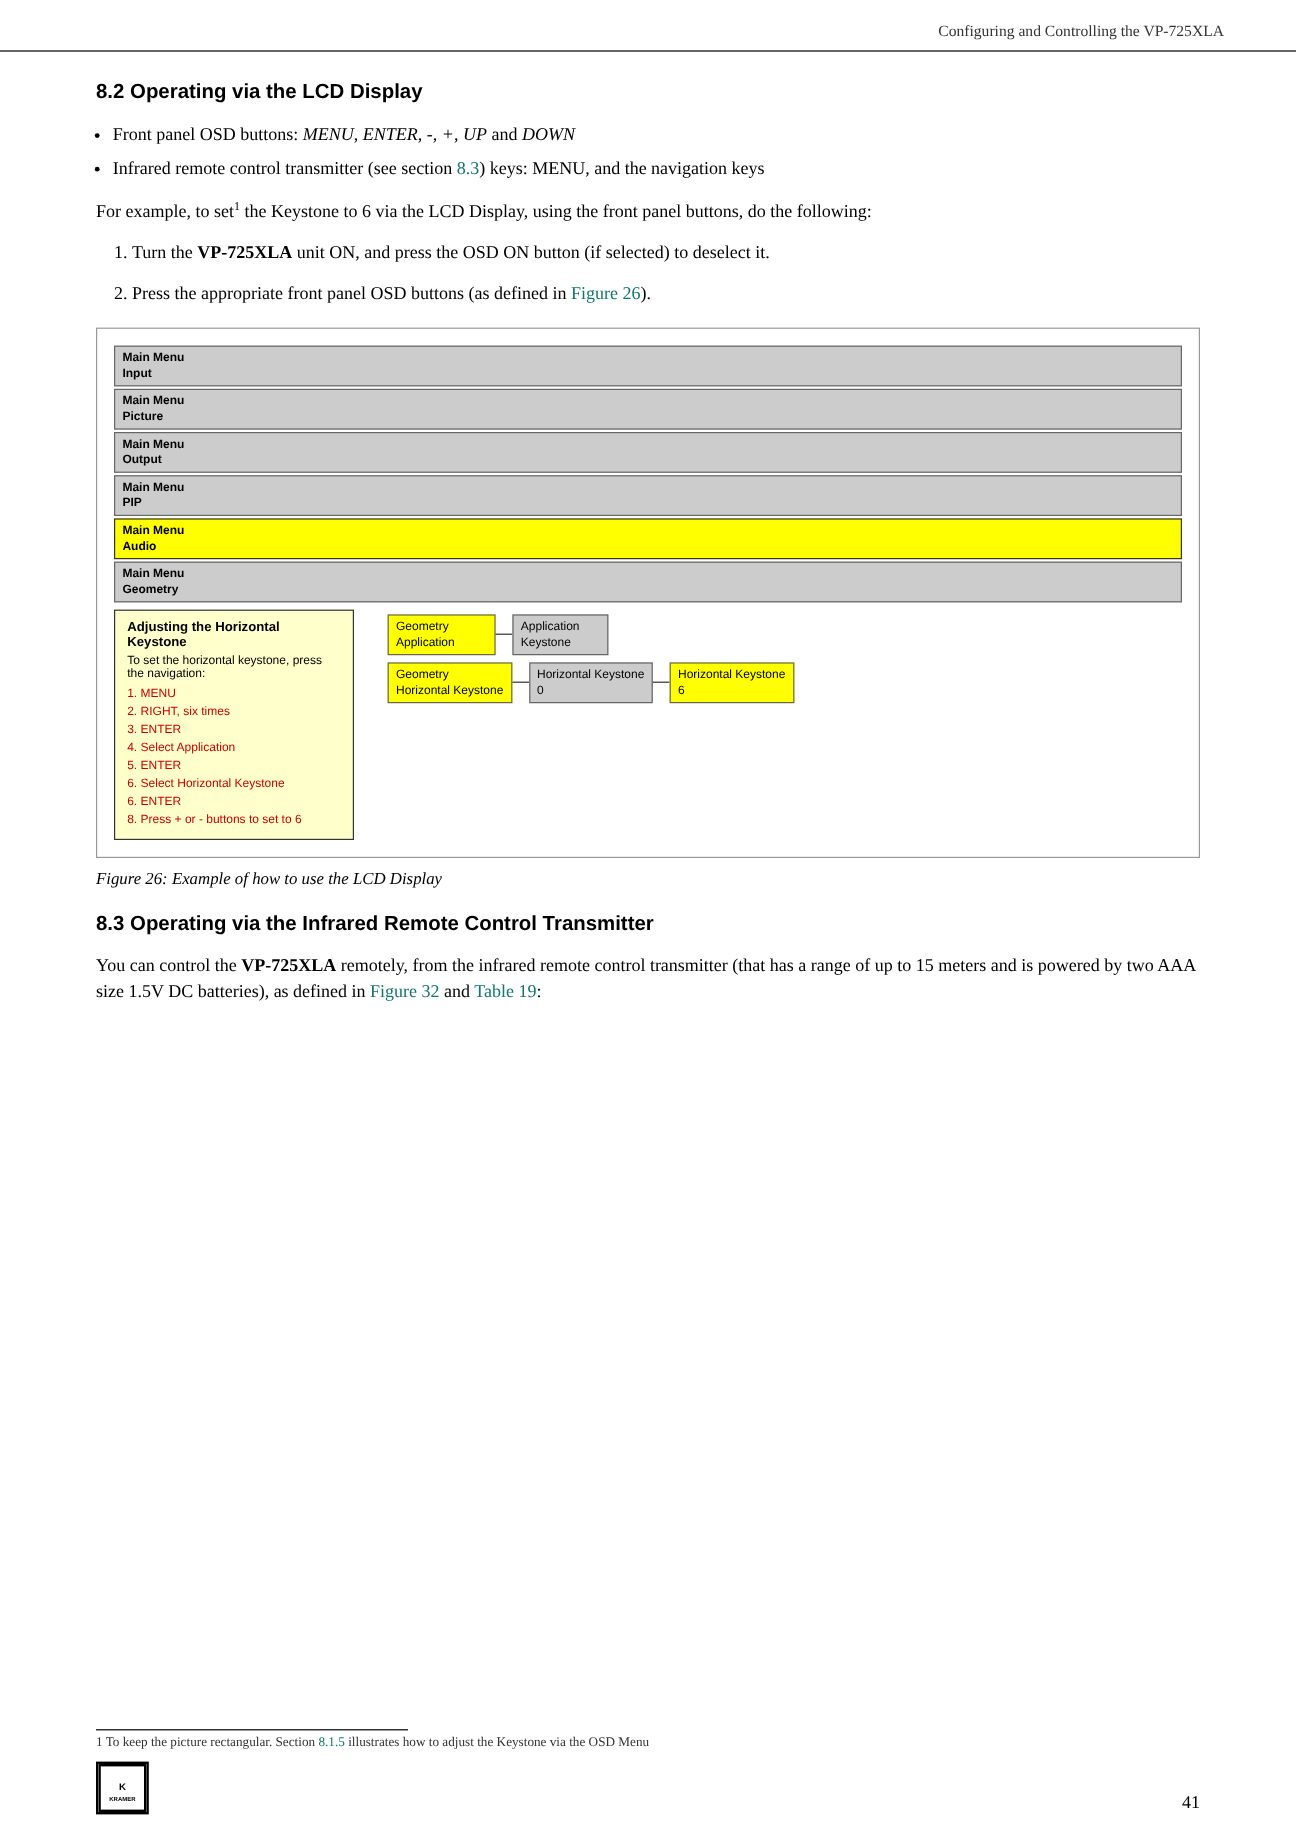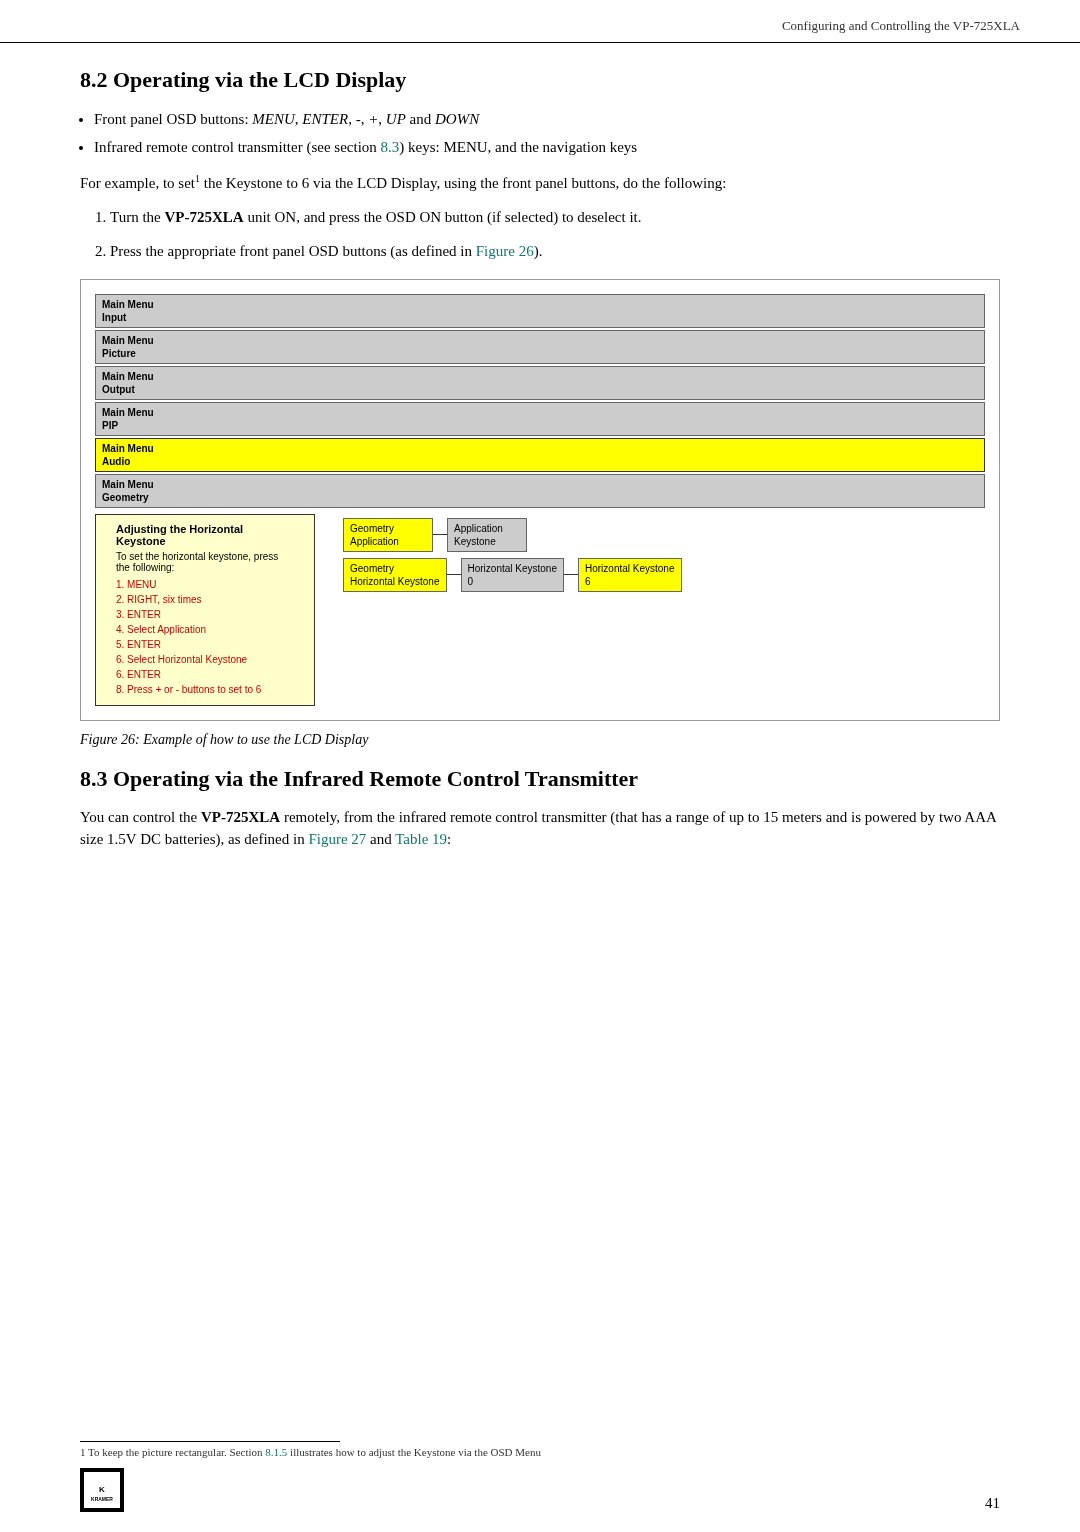--- a/index.html
+++ b/index.html
@@ -16,24 +16,24 @@
       text-align: right;
       font-size: 13px;
       color: #333;
       padding: 18px 60px 8px 60px;
       border-bottom: 1px solid #000;
     }
     .page-content {
       padding: 24px 80px 80px 80px;
     }
     h2.section-title {
-      font-size: 22px;
+      font-size: 17px;
       font-weight: bold;
       margin-bottom: 14px;
-      font-family: Liberation Serif, serif;
+      font-family: Liberation Sans, sans-serif;
     }
     p {
       font-size: 15px;
       line-height: 1.5;
       margin-bottom: 10px;
     }
     ul {
       margin-left: 14px;
       margin-bottom: 12px;
     }
@@ -91,24 +91,24 @@
       line-height: 1.3;
     }
     .menu-node.highlight {
       background: #ffff00;
     }
 
     
     .adjusting-box {
       border: 1px solid #333;
       background: #ffffcc;
-      padding: 8px 20px;
-      font-size: 10px;
-      font-family: Arial, sans-serif;
-      width: 220px;
+      padding: 8px 10px;
+      font-size: 10px;
+      font-family: Arial, sans-serif;
+      width: 200px;
       margin-right: 20px;
     }
     .adjusting-box .box-title {
       font-weight: bold;
       font-size: 11px;
       margin-bottom: 4px;
     }
     .adjusting-box .box-subtitle {
       margin-bottom: 4px;
     }
@@ -221,21 +221,21 @@
         <div class="menu-tab"><span style="font-weight:bold;">Main Menu</span><br>Output</div>
         <div class="menu-tab"><span style="font-weight:bold;">Main Menu</span><br>PIP</div>
         <div class="menu-tab active"><span style="font-weight:bold;">Main Menu</span><br>Audio</div>
         <div class="menu-tab"><span style="font-weight:bold;">Main Menu</span><br>Geometry</div>
       </div>
 
       <div class="bottom-diagram">
 
         <div class="adjusting-box">
           <div class="box-title">Adjusting the Horizontal Keystone</div>
-          <div class="box-subtitle">To set the horizontal keystone, press the following:</div>
+          <div class="box-subtitle">To set the horizontal keystone, press the navigation:</div>
           <div class="step">1. MENU</div>
           <div class="step">2. RIGHT, six times</div>
           <div class="step">3. ENTER</div>
           <div class="step">4. Select Application</div>
           <div class="step">5. ENTER</div>
           <div class="step">6. Select Horizontal Keystone</div>
           <div class="step">6. ENTER</div>
           <div class="step">8. Press + or - buttons to set to 6</div>
         </div>
 
@@ -261,21 +261,21 @@
     </div>
   </div>
 
   <p class="figure-caption">
     <span>Figure 26: Example of how to use the LCD Display</span>
   </p>
 
   <h2 class="section-title">8.3  Operating via the Infrared Remote Control Transmitter</h2>
 
   <p>
-    You can control the <strong>VP-725XLA</strong> remotely, from the infrared remote control transmitter (that has a range of up to 15 meters and is powered by two AAA size 1.5V DC batteries), as defined in <a href="#">Figure 27</a> and <a href="#">Table 19</a>:
+    You can control the <strong>VP-725XLA</strong> remotely, from the infrared remote control transmitter (that has a range of up to 15 meters and is powered by two AAA size 1.5V DC batteries), as defined in <a href="#">Figure 32</a> and <a href="#">Table 19</a>:
   </p>
 
 </div>
 
 <div class="page-footer">
   <div class="footnote-line"></div>
   <div class="footnote-text">
     1 To keep the picture rectangular. Section <a href="#">8.1.5</a> illustrates how to adjust the Keystone via the OSD Menu
   </div>
   <div class="footer-bottom">

